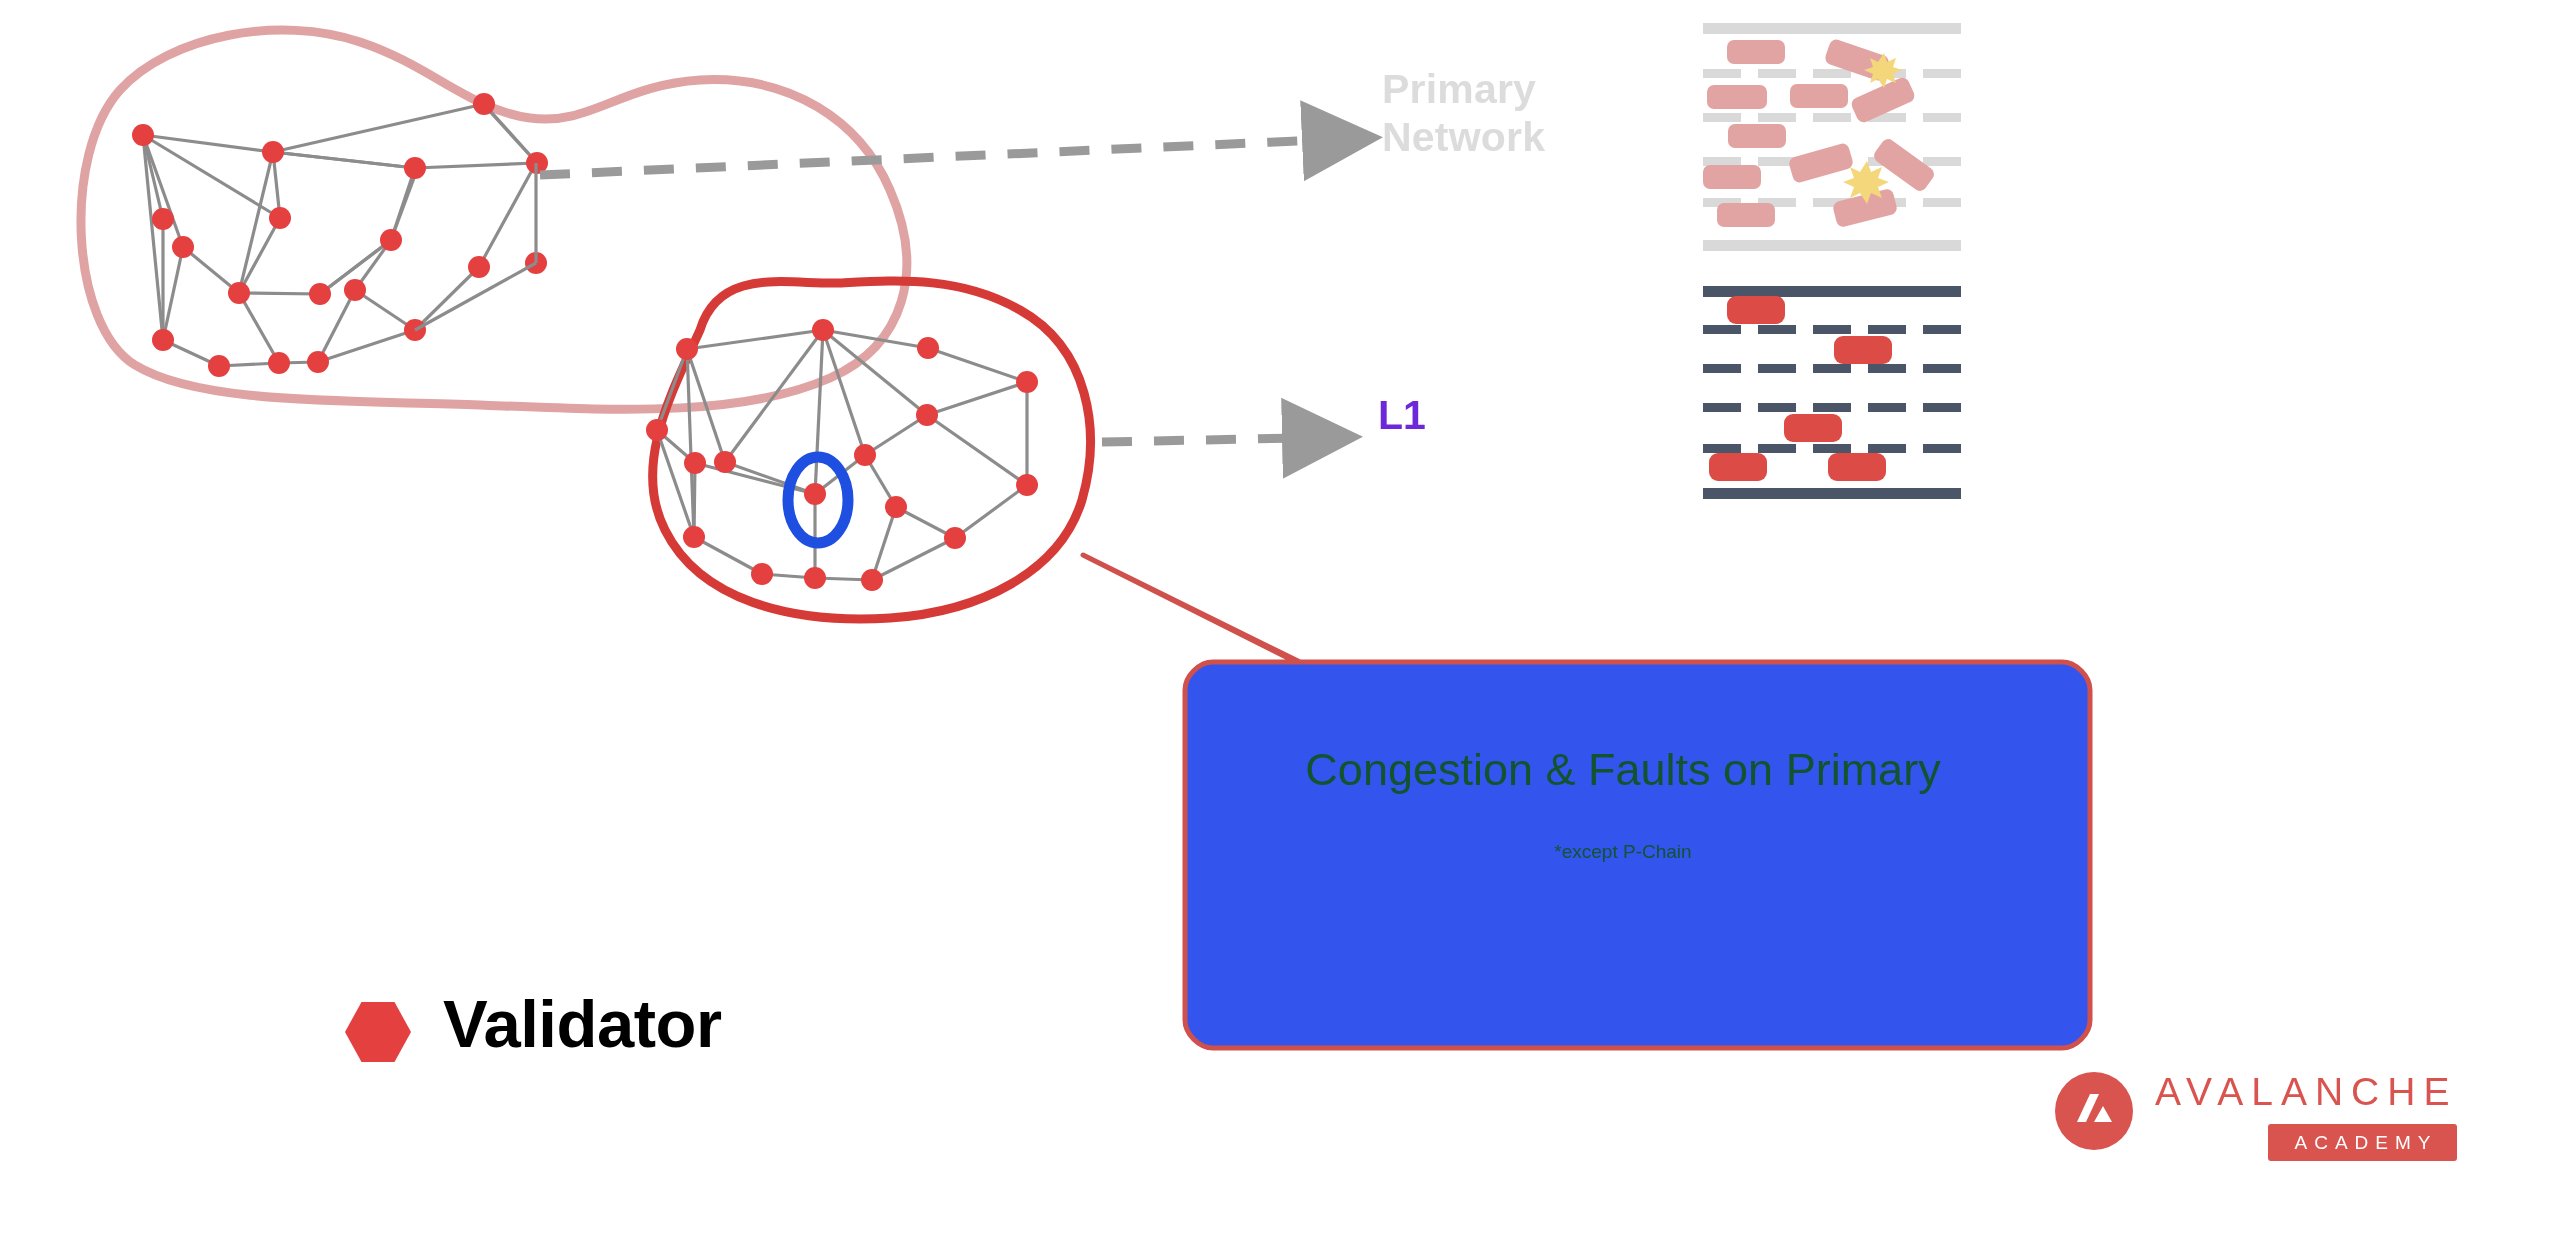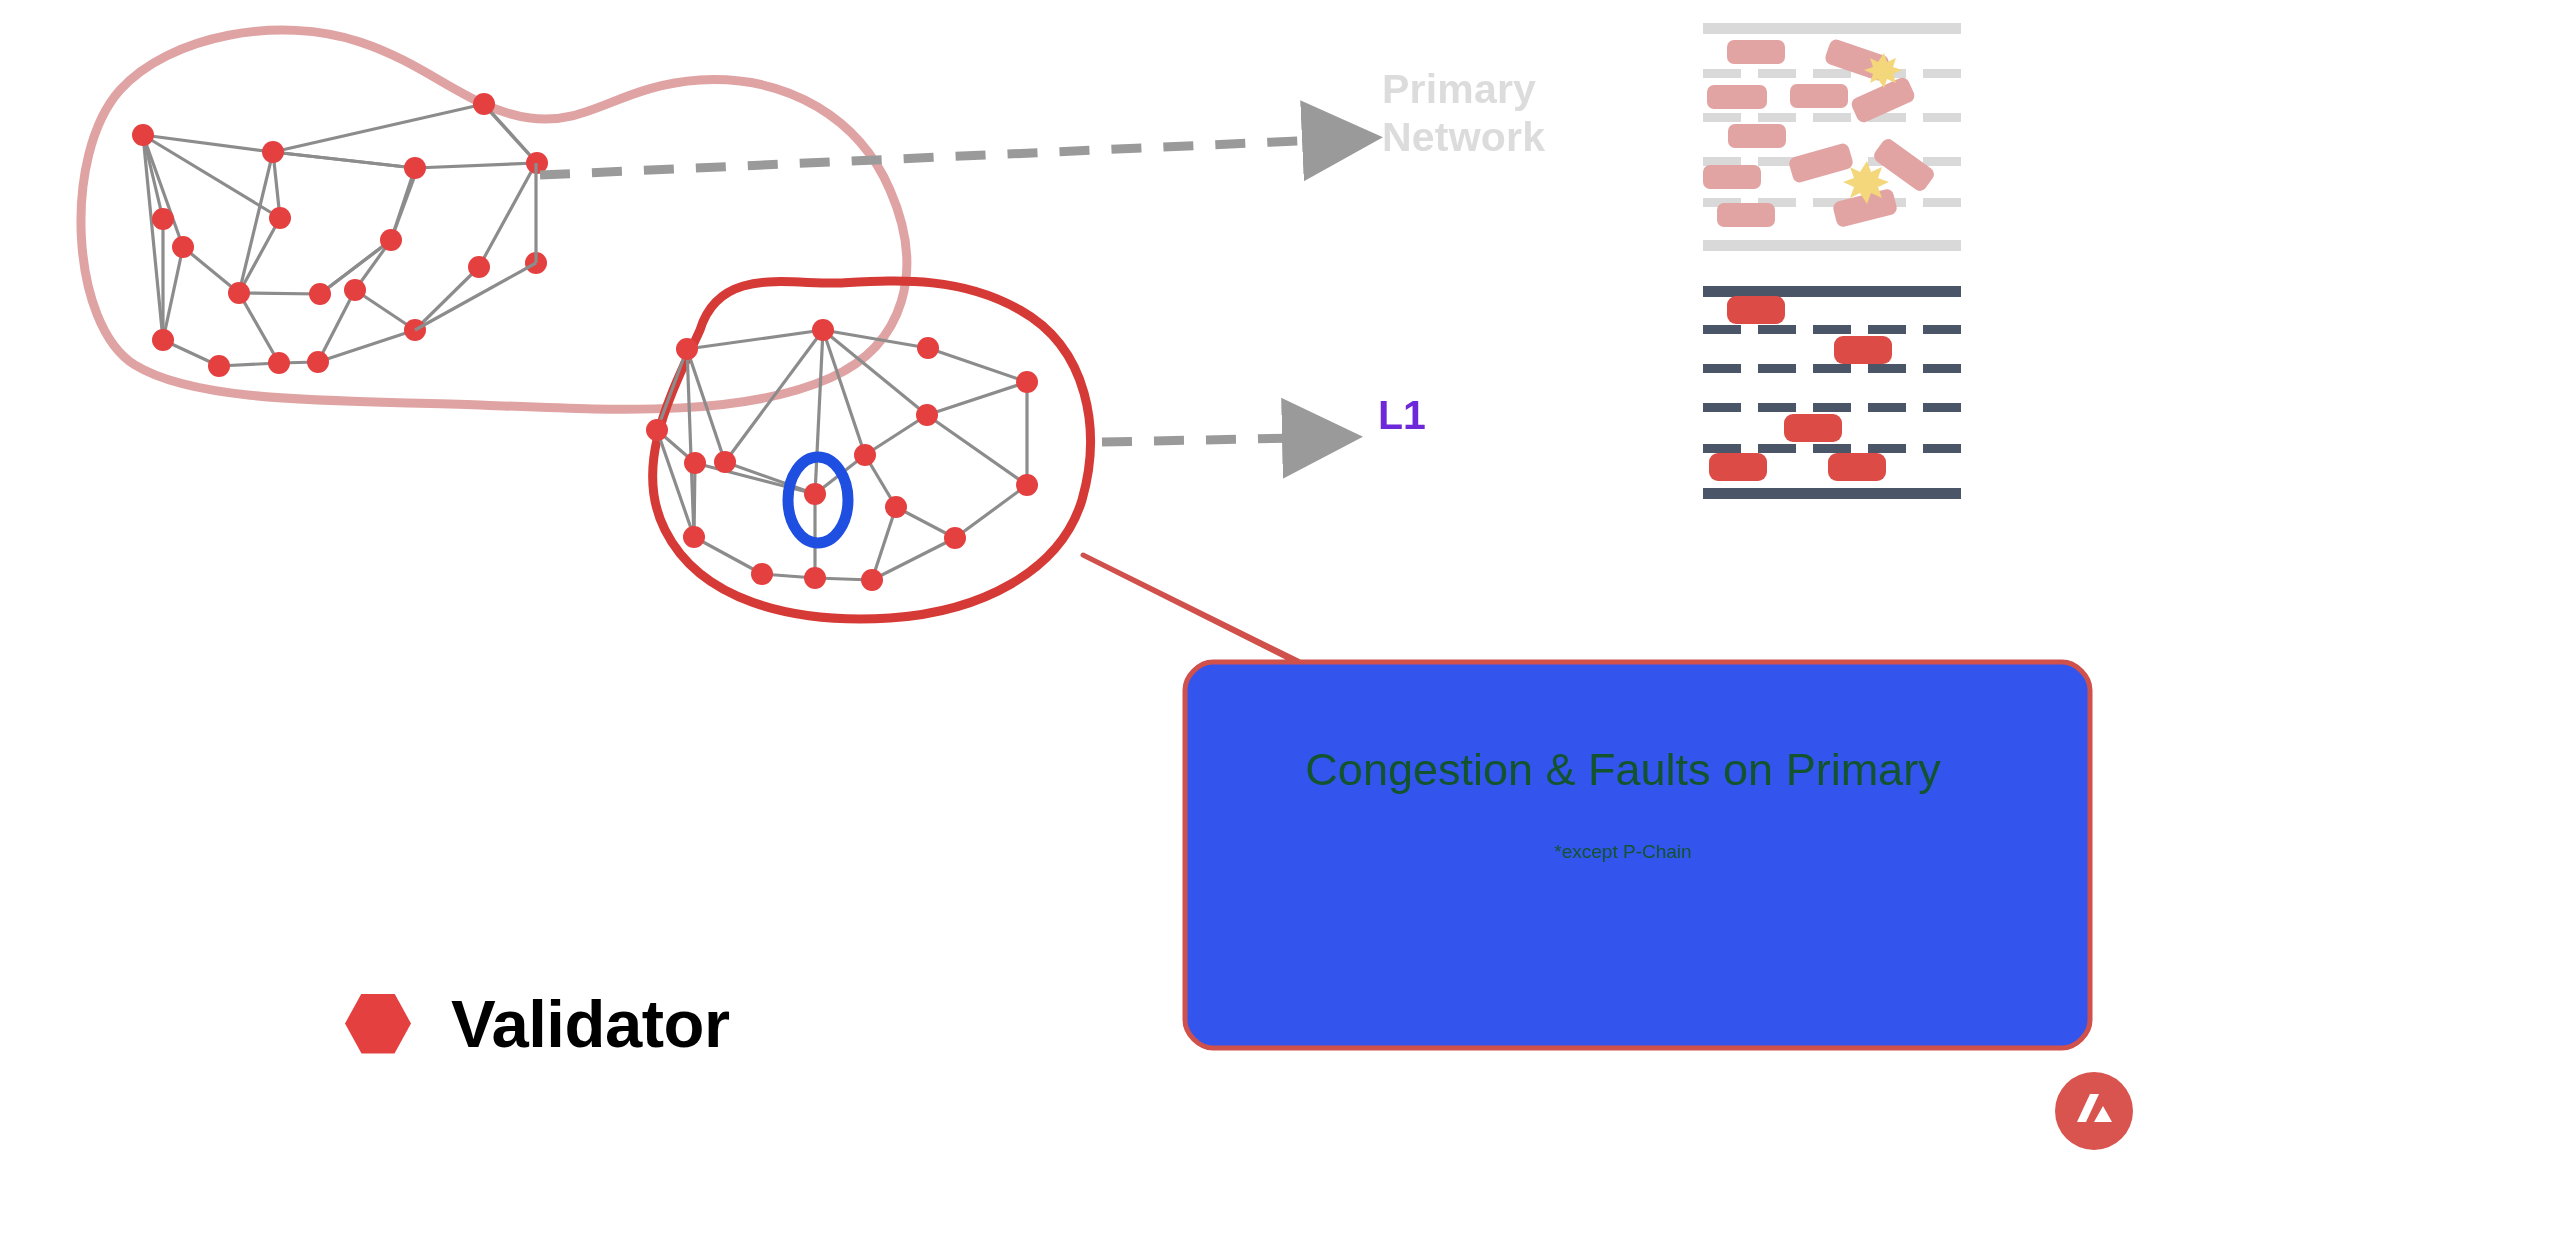--- a/index.html
+++ b/index.html
@@ -12,21 +12,21 @@
     position:absolute; left:1382px; top:65px;
     font-size:41px; font-weight:700; line-height:1.18;
     color:#dcdcdc; letter-spacing:.2px; white-space:pre-line;
   }
   .lbl-l1{
     position:absolute; left:1378px; top:392px;
     font-size:41px; font-weight:700; color:#6d28d9;
   }
   .legend{
     position:absolute; left:345px; top:985px;
-    display:flex; align-items:center; gap:40px;
+    display:flex; align-items:flex-end; gap:32px;
   }
   .legend-hex{width:66px;height:60px;background:#e54040;
     clip-path:polygon(25% 0%,75% 0%,100% 50%,75% 100%,25% 100%,0% 50%);}
   .legend-text{font-size:67px;font-weight:700;color:#000;letter-spacing:-.5px;}
 
   .callout-text{
     position:absolute; left:1163px; top:740px; width:920px;
     text-align:center; color:#14532d; pointer-events:none;
   }
   .callout-main{font-size:45px;line-height:1.32;}
@@ -304,15 +304,19 @@
     <div class="legend-text">Validator</div>
   </div>
 
   <div class="logo">
     <div class="logo-mark">
       <svg width="48" height="40" viewBox="0 0 48 40">
         <path d="M20 3 L7 31 L16 31 L29 3 Z" fill="#ffffff"></path>
         <path d="M33 15 L24 31 L42 31 Z" fill="#ffffff"></path>
       </svg>
     </div>
+    <div class="logo-right">
+      <div class="logo-word">AVALANCHE</div>
+      <div class="logo-badge">ACADEMY</div>
+    </div>
   </div>
 
 </div>
 
 </body></html>

